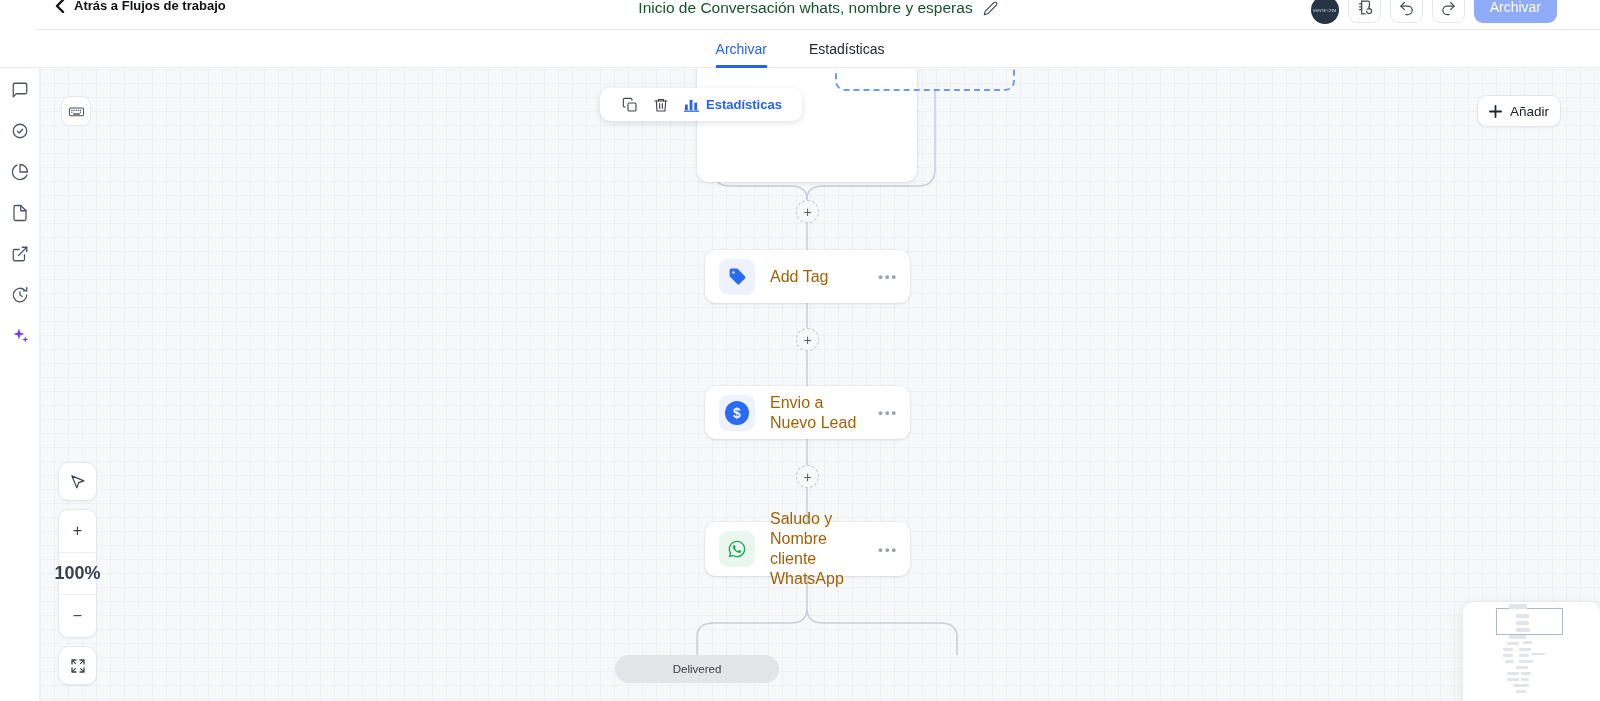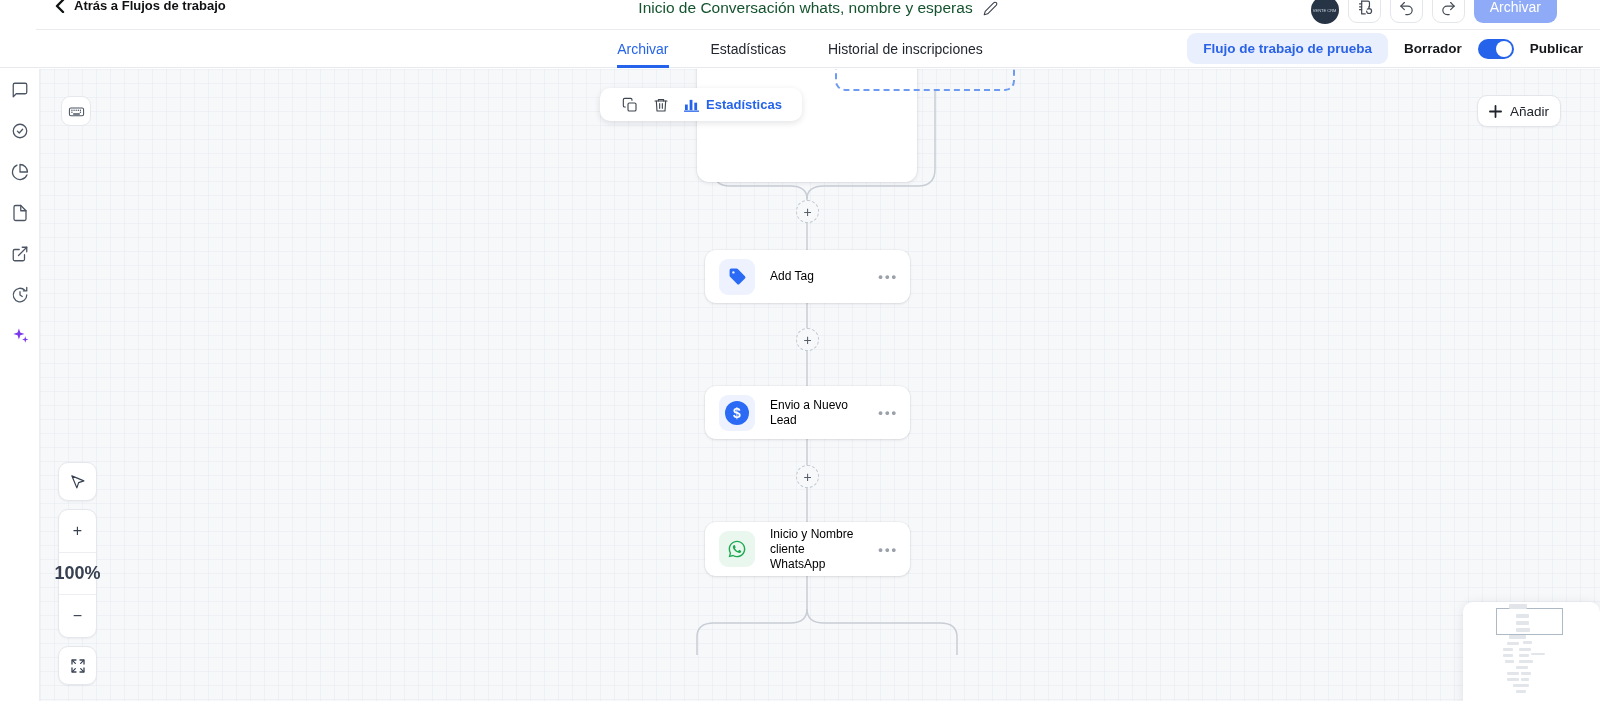--- a/index.html
+++ b/index.html
@@ -73,21 +73,21 @@
     color:#555d69; display:flex; align-items:center; justify-content:center; font-size:14px; cursor:pointer; z-index:2; }
 
   .node { width:205px; height:53px; background:#fff; border-radius:11px;
     box-shadow:0 1px 3px rgba(16,24,40,.10), 0 0 0 1px rgba(16,24,40,.03);
     display:flex; align-items:center; padding:0 12px 0 14px; gap:15px; z-index:2; }
   .node .icbox { width:36px; height:36px; border-radius:9px; display:flex; align-items:center; justify-content:center; flex:none; }
   .icbox.blue { background:#edf2fe; color:#2a6af5; }
   .icbox.green { background:#e9f7ef; color:#1da851; }
   .dollar-badge { width:24px; height:24px; border-radius:50%; background:#2a6af5; color:#fff;
     font-size:14px; font-weight:700; display:flex; align-items:center; justify-content:center; }
-  .node .nlabel { font-size:12px; color:#000000; line-height:1.25; max-width:118px; }
+  .node .nlabel { font-size:16px; color:#a16207; line-height:1.25; max-width:118px; }
   .node .dots { margin-left:auto; color:#9aa1ab; font-size:13px; letter-spacing:2px; font-weight:700; cursor:pointer; }
 
   .pill { height:28px; border-radius:14px; background:#e4e5e9; color:#3c4148; font-size:11.5px;
     display:flex; align-items:center; justify-content:center; z-index:2; }
 
   .ctl { background:#fff; border:1px solid #e4e7ec; border-radius:10px; box-shadow:0 1px 2px rgba(16,24,40,.05);
     color:#374151; display:flex; align-items:center; justify-content:center; cursor:pointer; }
   .zoom-stack { left:18px; top:440px; width:39px; height:129px; background:#fff; border:1px solid #e4e7ec;
     border-radius:10px; box-shadow:0 1px 2px rgba(16,24,40,.05); display:flex; flex-direction:column; }
   .zcell { flex:1; display:flex; align-items:center; justify-content:center; color:#374151; font-size:16px; cursor:pointer; }
@@ -139,29 +139,20 @@
         </svg>
     </div>
     <button class="archive">Archivar</button>
   </div>
 </div>
 
 <div class="tabbar">
   <div class="tabs">
     <div class="tab active">Archivar</div>
     <div class="tab">Estadísticas</div>
-    <div class="tab">Historial de inscripciones</div>
-  </div>
-  <div class="tabbar-right">
-    <button class="test-btn">Flujo de trabajo de prueba</button>
-    <span class="dp-label">Borrador</span>
-    <div class="toggle">
-        <div class="knob"></div>
-      </div>
-    <span class="dp-label">Publicar</span>
   </div>
 </div>
 
 <div class="rail">
   <div class="ritem">
     <svg class="ic" width="18" height="18" viewBox="0 0 24 24">
         <path d="M21 15a2 2 0 0 1-2 2H7l-4 4V5a2 2 0 0 1 2-2h14a2 2 0 0 1 2 2z"></path>
       </svg>
   </div>
   <div class="ritem">
@@ -284,24 +275,25 @@
     <div class="dots">•••</div>
   </div>
 
   <div class="cv node" style="left:665px; top:453px; height:54px;">
     <div class="icbox green">
       <svg width="20" height="20" viewBox="0 0 24 24" fill="currentColor">
         <path d="M12 2C6.48 2 2 6.48 2 12c0 1.77.46 3.45 1.27 4.9L2 22l5.25-1.38A9.96 9.96 0 0 0 12 22c5.52 0 10-4.48 10-10S17.52 2 12 2zm0 18.3c-1.6 0-3.1-.42-4.4-1.15l-.32-.18-3.12.82.83-3.04-.2-.33A8.27 8.27 0 0 1 3.7 12c0-4.58 3.72-8.3 8.3-8.3 4.58 0 8.3 3.72 8.3 8.3 0 4.58-3.72 8.3-8.3 8.3z"></path>
         <path d="M16.56 13.99c-.25-.12-1.47-.72-1.69-.8-.23-.09-.39-.13-.56.12-.16.25-.64.8-.78.97-.14.16-.29.18-.54.06-.25-.12-1.05-.39-2-1.23-.74-.66-1.24-1.47-1.38-1.72-.14-.25-.02-.38.11-.51.11-.11.25-.29.37-.43.12-.14.16-.25.25-.41.08-.17.04-.31-.02-.43-.06-.12-.56-1.34-.76-1.84-.2-.48-.41-.42-.56-.42l-.48-.01c-.16 0-.43.06-.66.31-.23.25-.87.85-.87 2.07 0 1.22.89 2.4 1.01 2.57.12.16 1.75 2.67 4.23 3.74.59.26 1.05.41 1.41.52.59.19 1.13.16 1.56.1.48-.07 1.47-.6 1.67-1.18.21-.58.21-1.07.15-1.18-.06-.1-.23-.16-.48-.28z"></path>
       </svg>
     </div>
-    <div class="nlabel">Inicio y Nombre cliente WhatsApp</div>
+    <div class="nlabel">Saludo y Nombre cliente WhatsApp</div>
     <div class="dots">•••</div>
   </div>
 
+  <div class="cv pill" style="left:575px; top:586px; width:164px;">Delivered</div>
 
   <div class="cv ctl" style="left:18px; top:393px; width:39px; height:39px;">
     <svg class="ic" width="17" height="17" viewBox="0 0 24 24">
         <path d="M4 4l7.1 17 2.5-7.4L21 11.1 4 4z"></path>
       </svg>
   </div>
   <div class="cv zoom-stack">
     <div class="zcell">+</div>
     <div class="zcell pct">100%</div>
     <div class="zcell">−</div>

